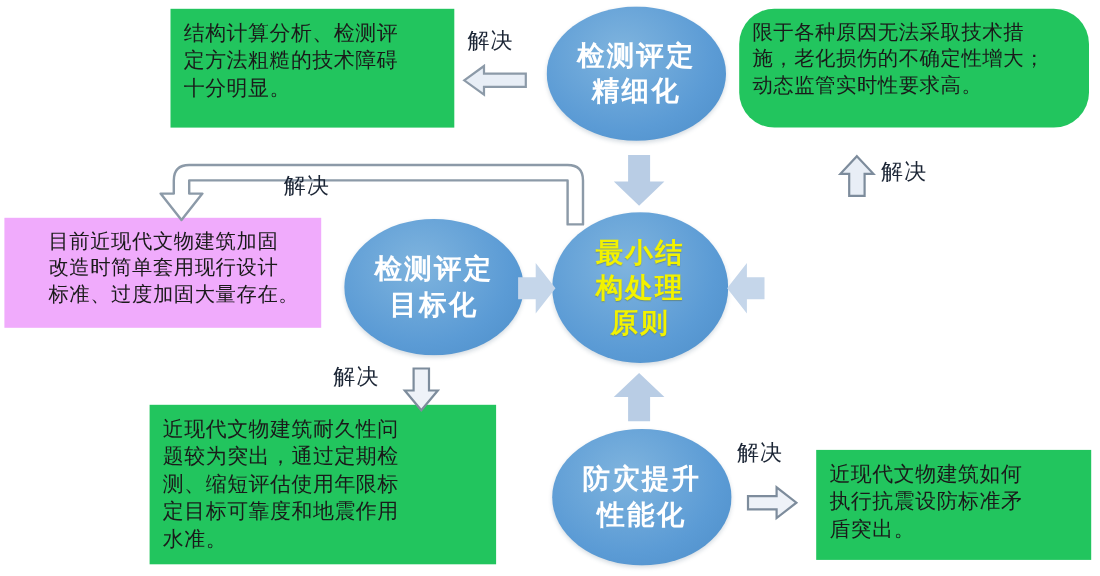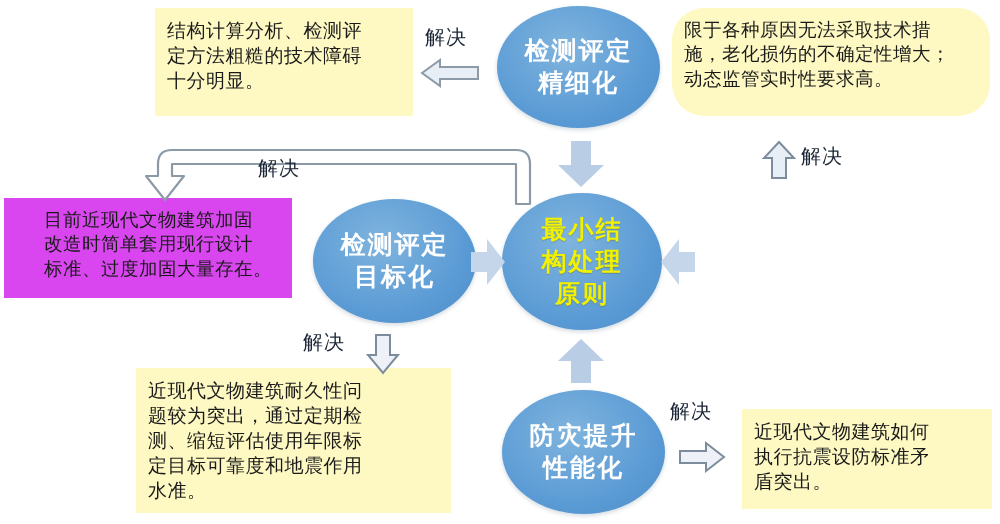--- a/index.html
+++ b/index.html
@@ -1,30 +1,30 @@
 <!DOCTYPE html>
 <html><head>
 <meta charset="utf-8">
 <style>
   html,body{margin:0;padding:0;background:#ffffff;}
   body{width:1000px;height:524px;font-family:"DejaVu Sans","Liberation Sans",sans-serif;}
   #stage{position:relative;width:1000px;height:524px;overflow:hidden;background:#fff;}
 
   .note{
     position:absolute;
-    background:#fef9c3;
+    background:#22c55e;
     color:#1a1a1a;
     font-size:19px;
     line-height:1.32;
     letter-spacing:.5px;
     padding:10px 12px;
     box-sizing:border-box;
     white-space:pre-wrap;
   }
-  .note.green{background:#d946ef;padding-left:40px;}
+  .note.green{background:#f0abfc;padding-left:40px;}
 
   .ell{
     position:absolute;
     border-radius:50%;
     background:#5b9bd5;
     background-image:radial-gradient(ellipse at 42% 34%, #7fb4de 0%, #5b9bd5 62%, #4c8dc8 100%);
     color:#ffffff;
     display:flex;
     align-items:center;
     justify-content:center;

